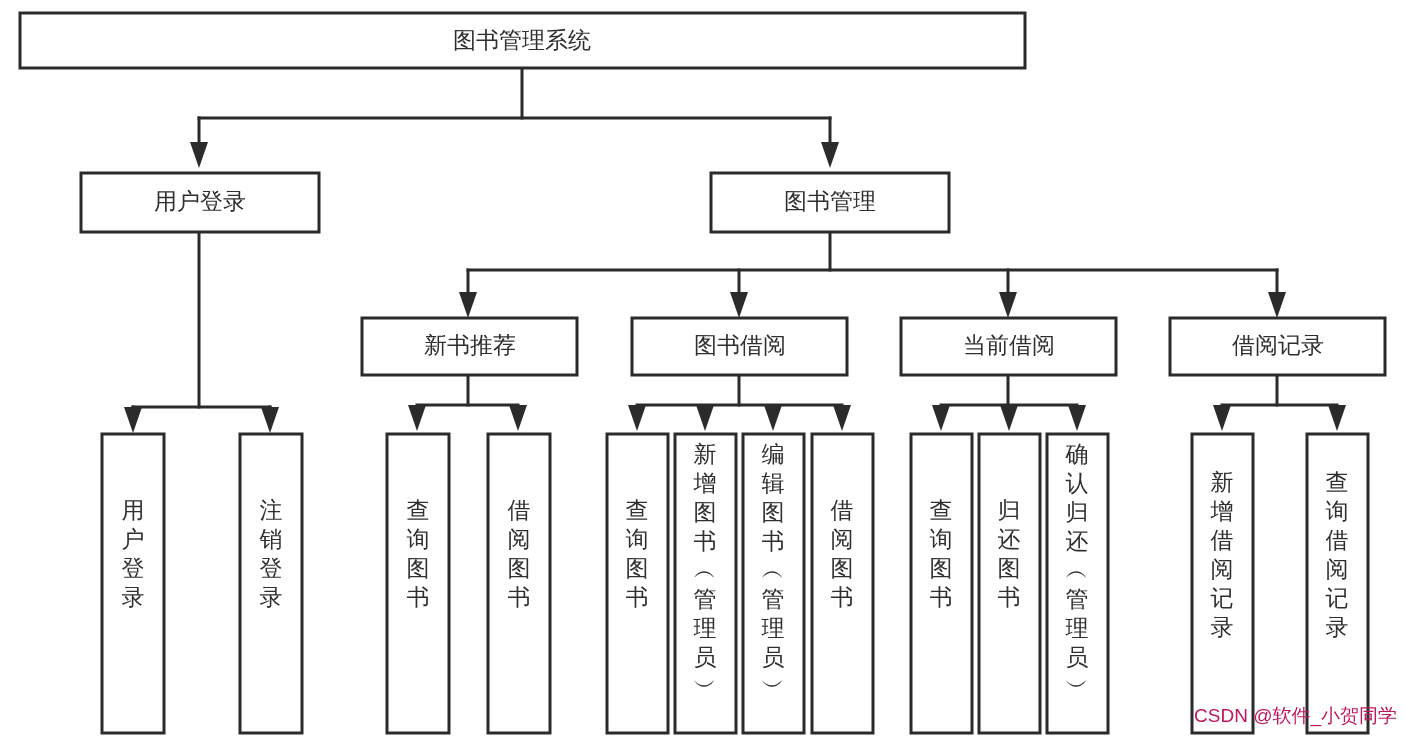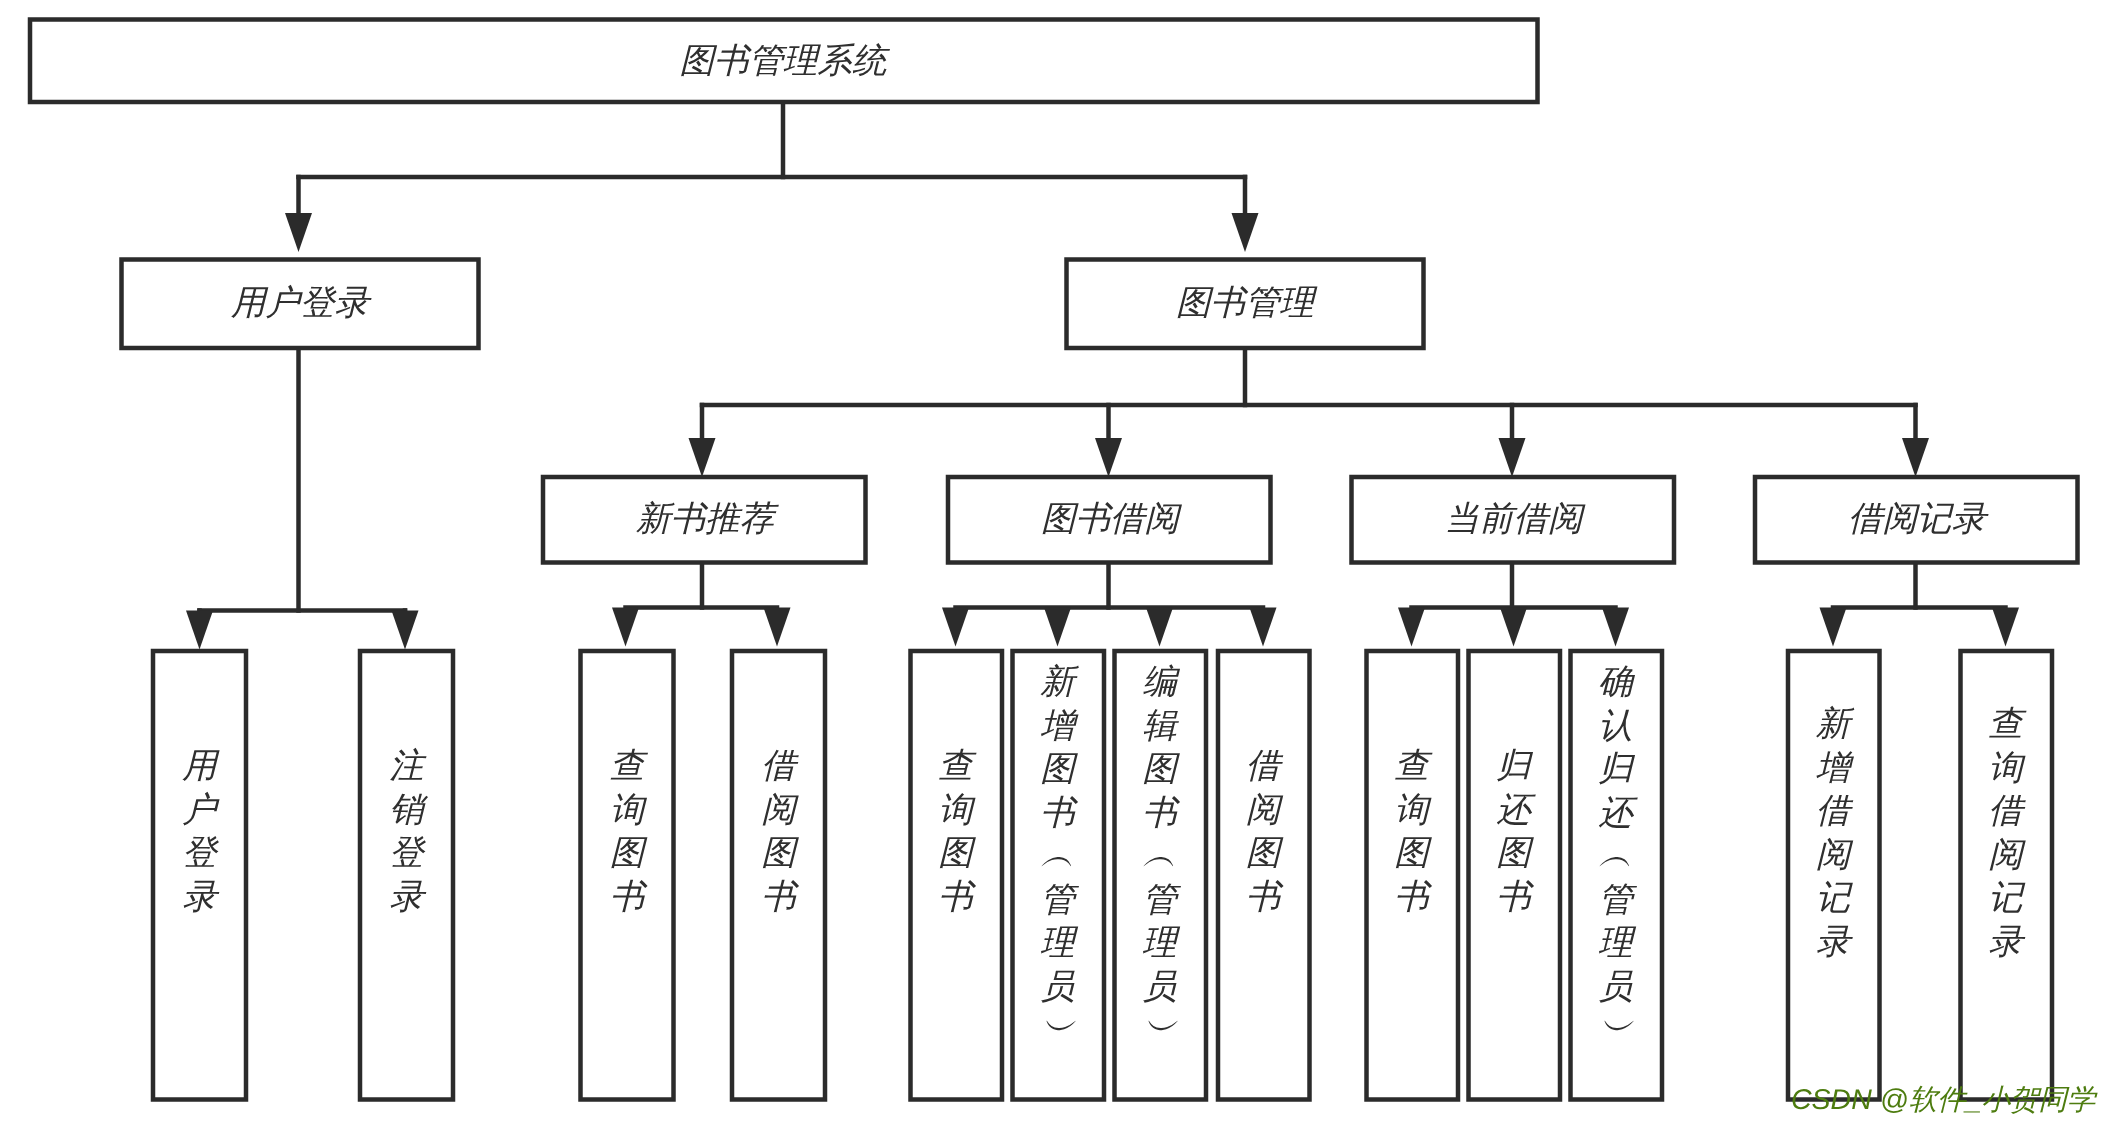--- a/index.html
+++ b/index.html
@@ -11,21 +11,20 @@
     width: 1405px;
     height: 747px;
     font-family: "Liberation Sans", "DejaVu Sans", sans-serif;
     overflow: hidden;
     position: relative;
   }
   #diagram-root {
     position: relative;
     width: 1405px;
     height: 747px;
-    font-style: italic;
   }
   svg#tree-svg {
     position: absolute;
     left: 0;
     top: 0;
     width: 1405px;
     height: 747px;
     display: block;
   }
   .node-box {
@@ -52,24 +51,24 @@
   }
   .node-label-v {
     fill: #2f2f2f;
     font-family: "Liberation Sans", "DejaVu Sans", sans-serif;
     font-size: 23px;
     text-anchor: middle;
   }
   .watermark-text {
     position: absolute;
     right: 8px;
-    bottom: 1px;
+    bottom: 18px;
     font-family: "Liberation Sans", "DejaVu Sans", sans-serif;
     font-size: 19px;
-    color: #4d7c0f;
+    color: #be185d;
     white-space: nowrap;
     user-select: none;
   }
 </style>
 </head>
 <body>
 
 <div id="diagram-root">
 
   <svg id="tree-svg" viewBox="0 0 1405 747" xmlns="http://www.w3.org/2000/svg">

